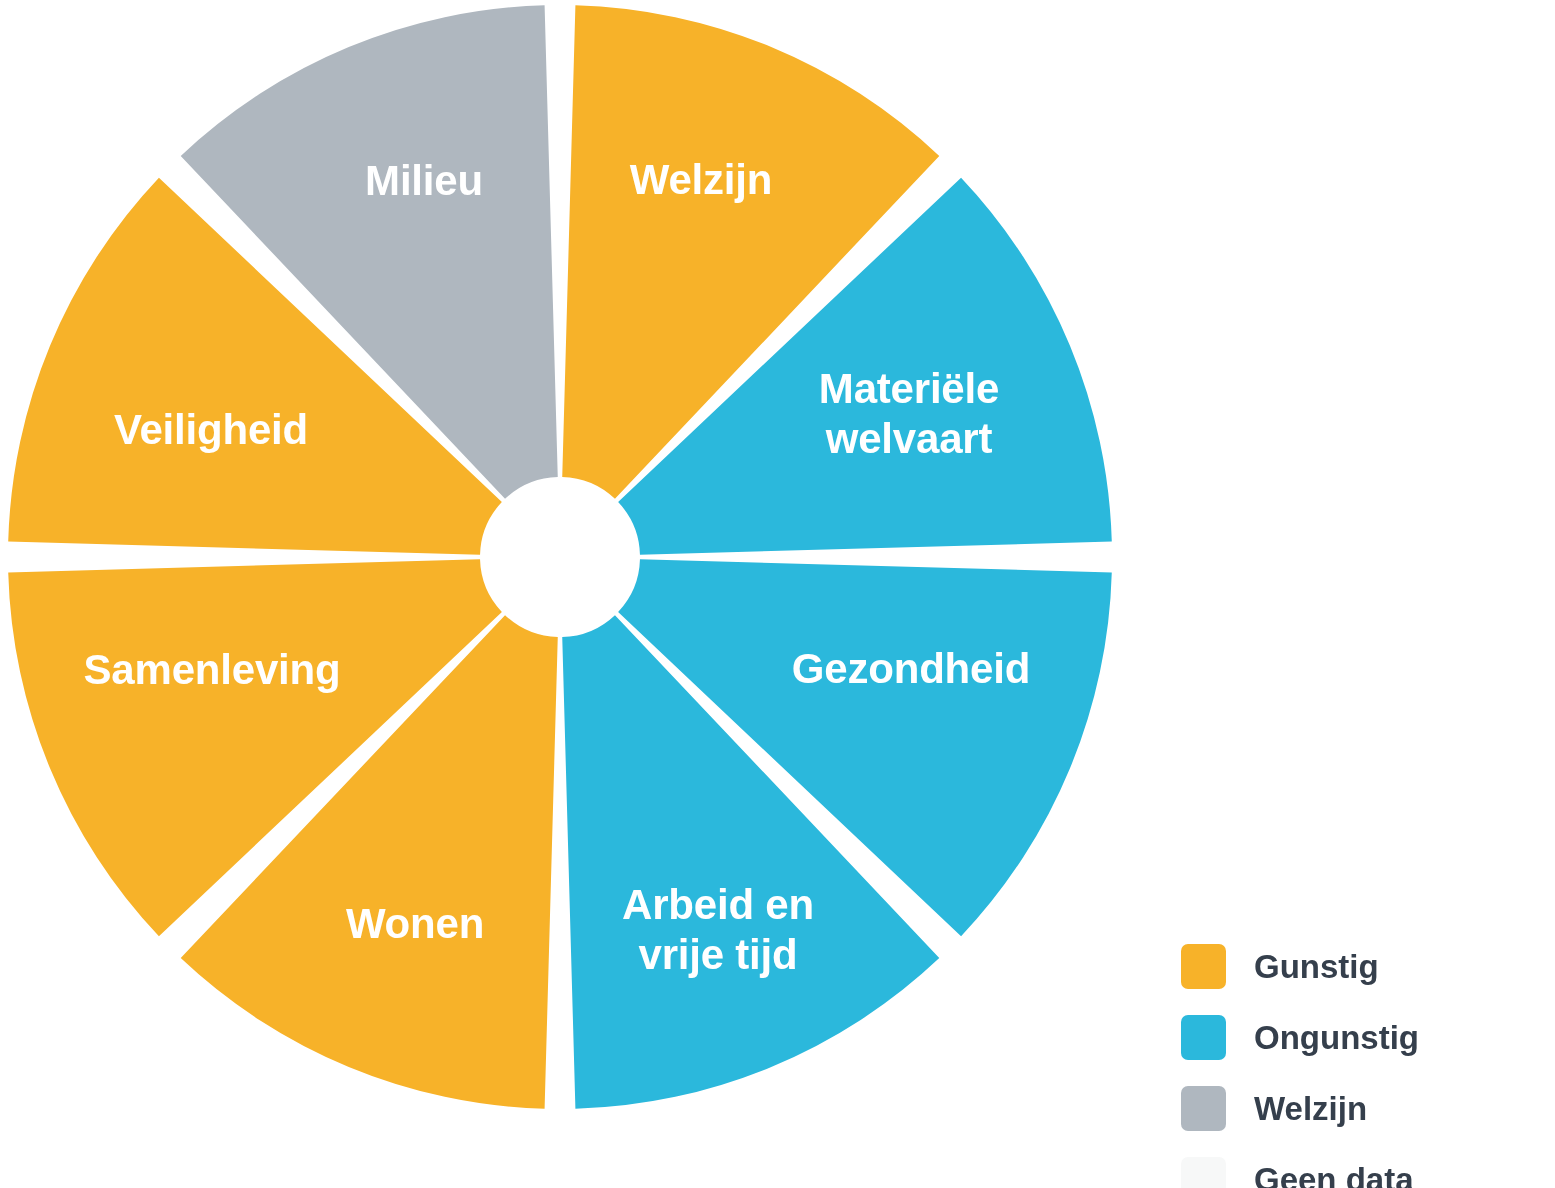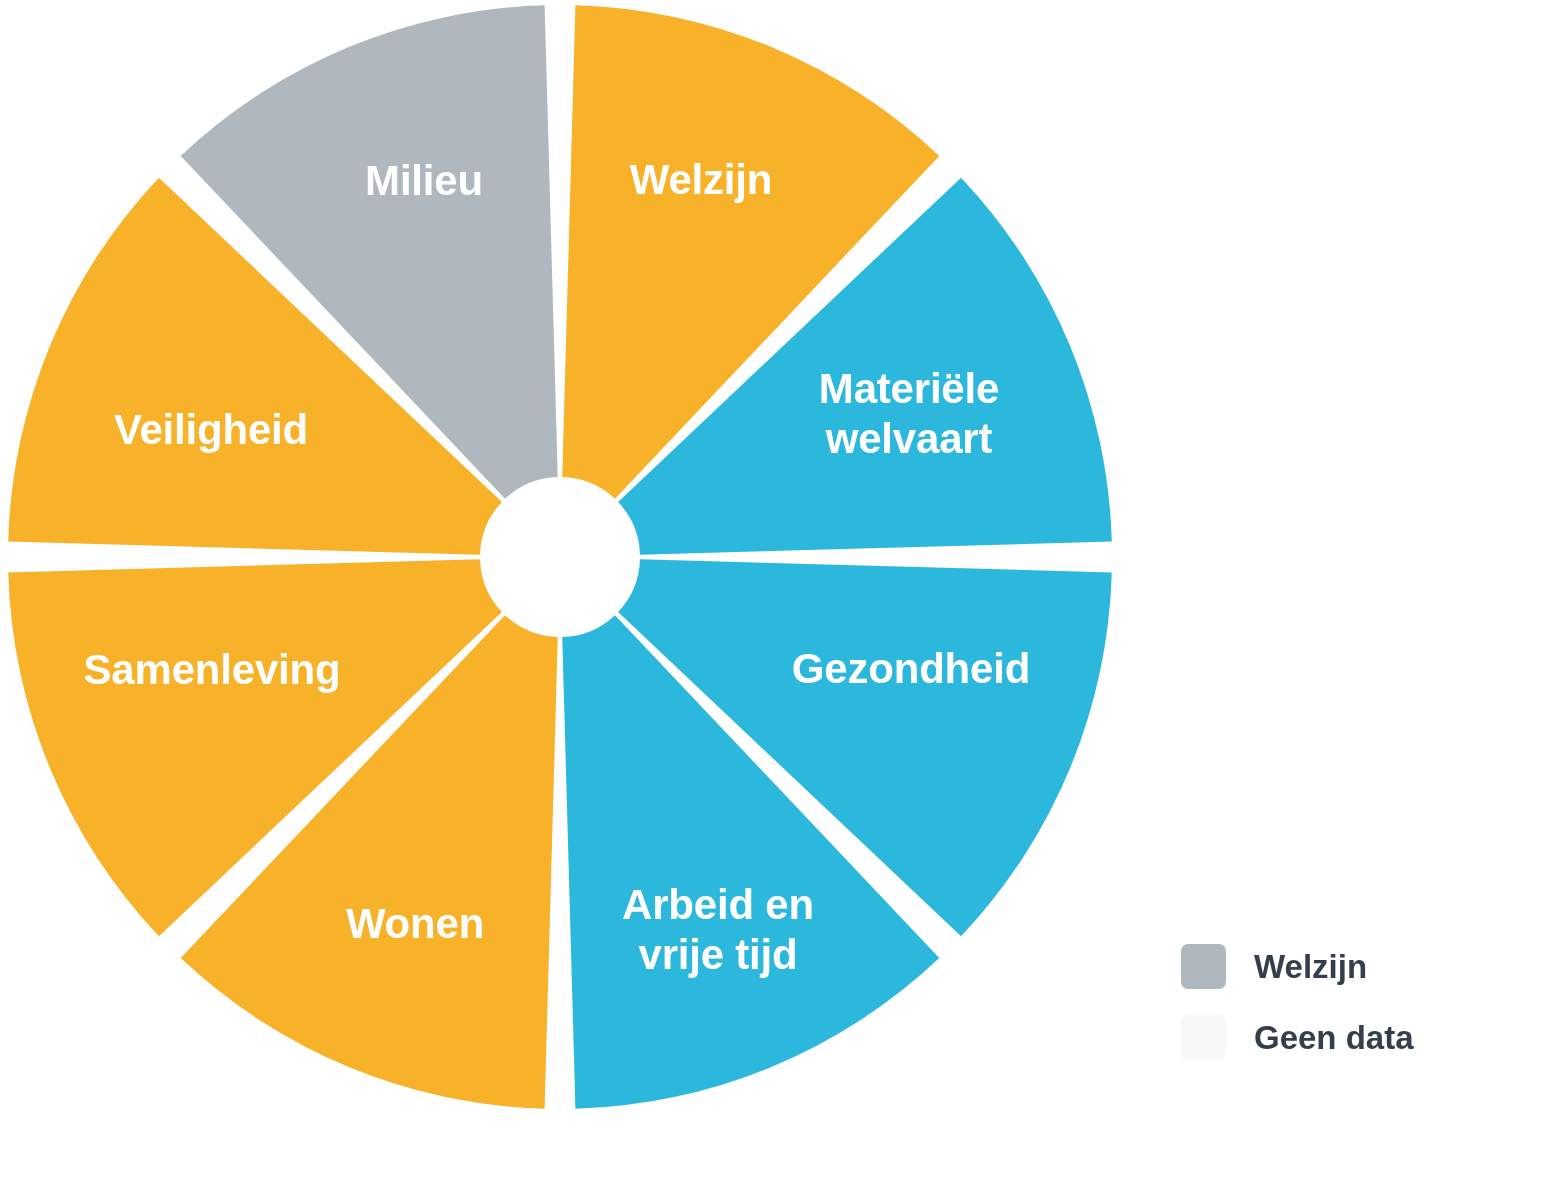--- a/index.html
+++ b/index.html
@@ -89,20 +89,28 @@
         <text class="slice-label" x="718" y="908"><tspan x="718" dy="0">Arbeid en</tspan><tspan x="718" dy="50">vrije tijd</tspan></text>
         <text class="slice-label" x="415" y="927"><tspan x="415" dy="0">Wonen</tspan></text>
         <text class="slice-label" x="212" y="673"><tspan x="212" dy="0">Samenleving</tspan></text>
         <text class="slice-label" x="211" y="433"><tspan x="211" dy="0">Veiligheid</tspan></text>
         <text class="slice-label" x="424" y="184"><tspan x="424" dy="0">Milieu</tspan></text>
       </g>
   </svg>
 
   <div id="legend">
       <div class="legend-row">
+        <span class="legend-swatch" style="background: rgb(247, 178, 41);"></span>
+        <span class="legend-label">Gunstig</span>
+      </div>
+      <div class="legend-row">
+        <span class="legend-swatch" style="background: rgb(43, 184, 220);"></span>
+        <span class="legend-label">Ongunstig</span>
+      </div>
+      <div class="legend-row">
         <span class="legend-swatch" style="background: rgb(175, 183, 191);"></span>
         <span class="legend-label">Welzijn</span>
       </div>
       <div class="legend-row">
         <span class="legend-swatch" style="background: rgb(247, 248, 248);"></span>
         <span class="legend-label">Geen data</span>
       </div>
     </div>
 
 </div>

